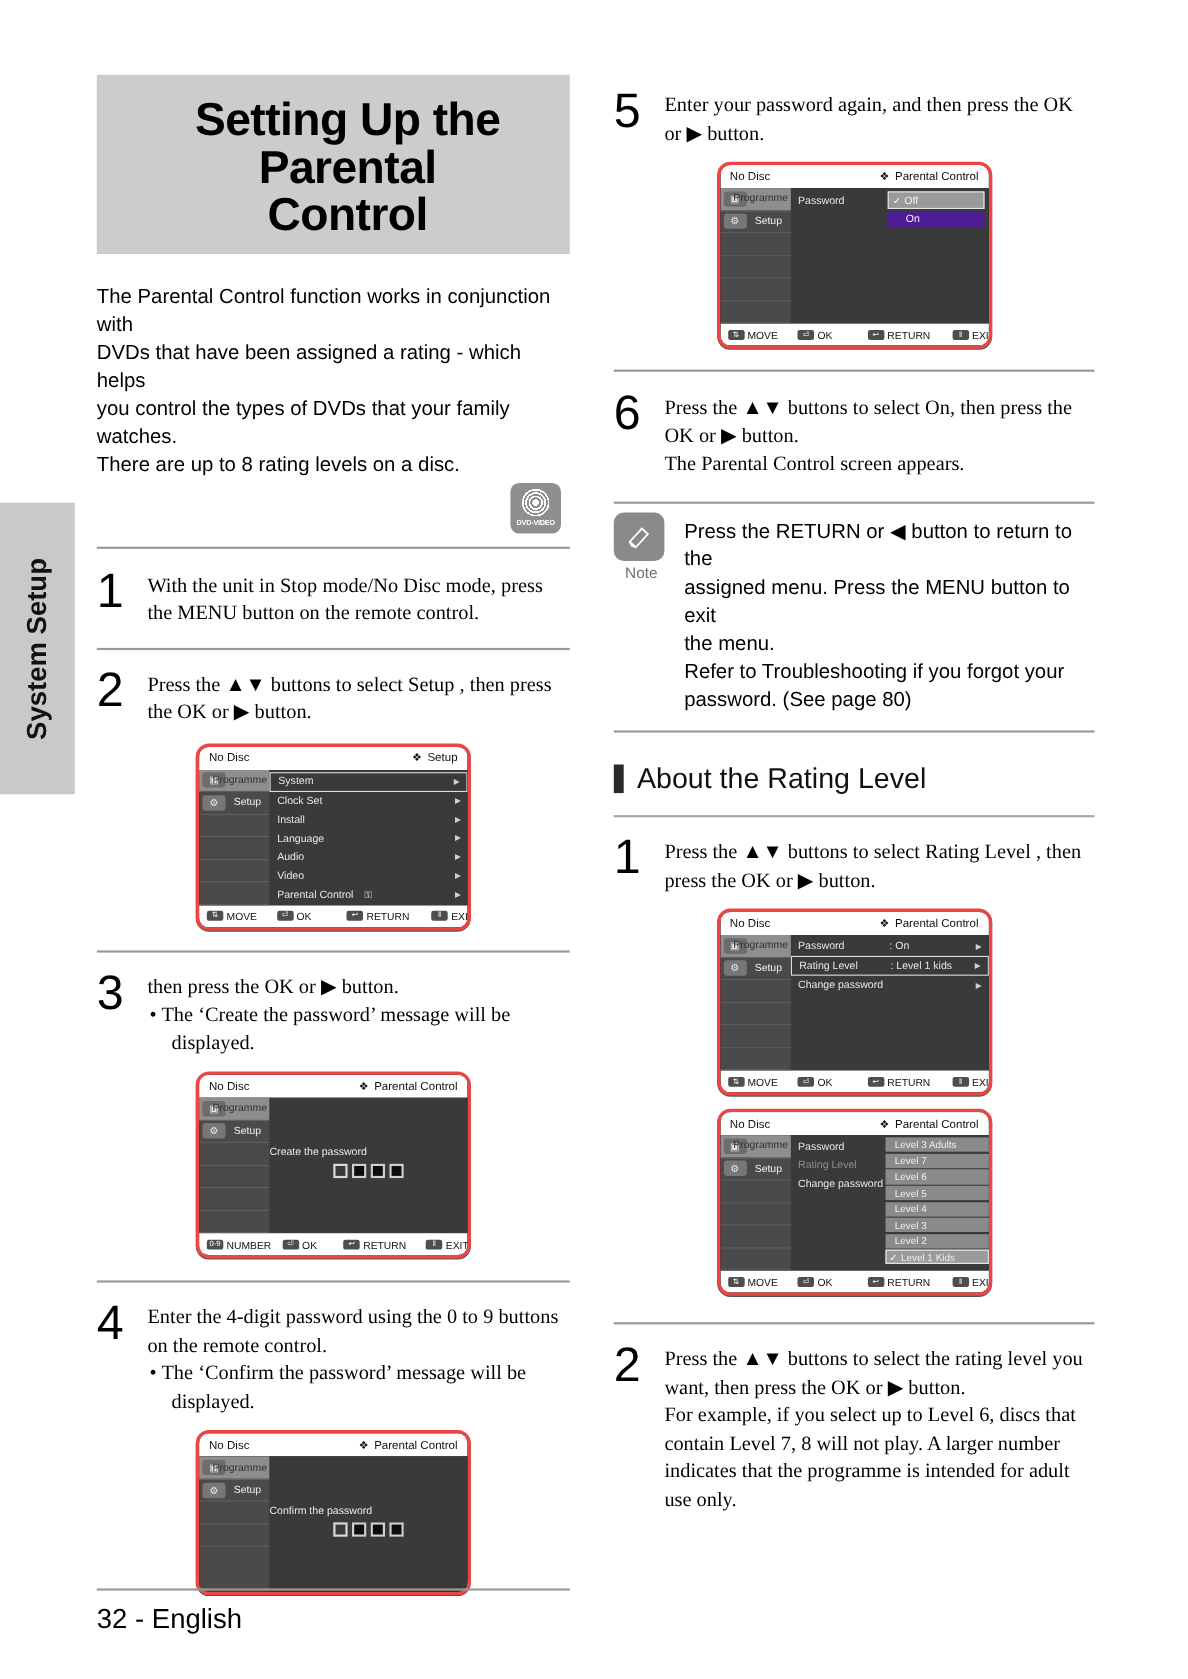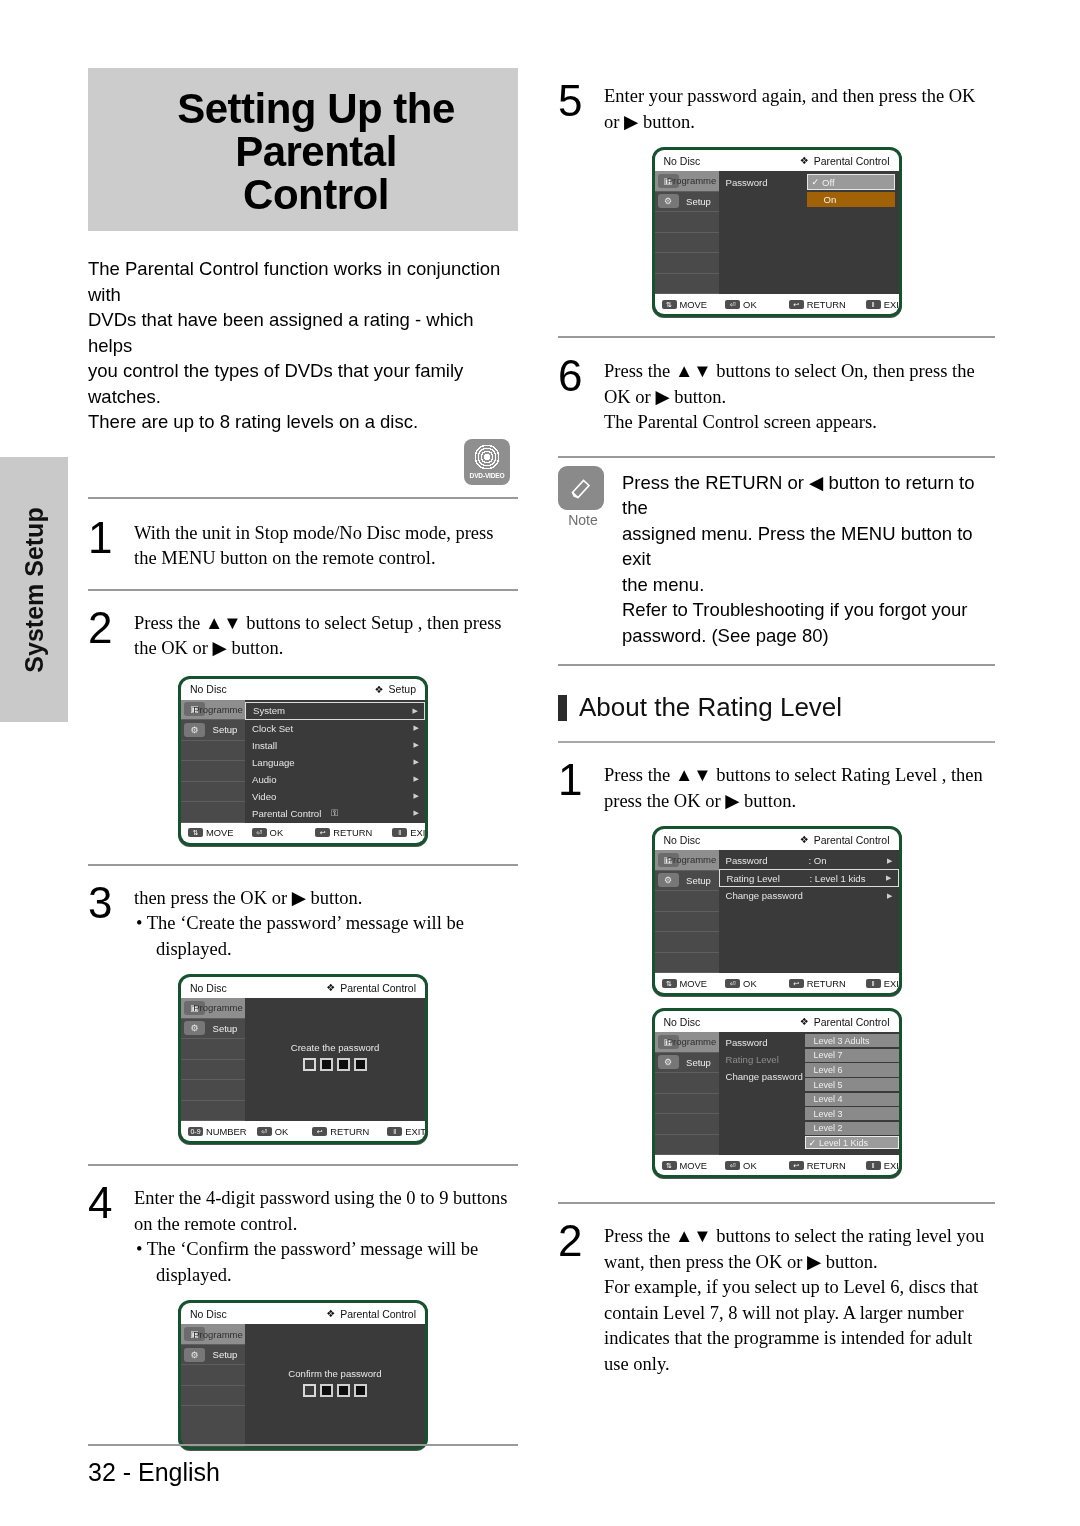--- a/index.html
+++ b/index.html
@@ -80,21 +80,21 @@
   .note-text p{margin:0;}
 
   
   .sec-head{display:flex;align-items:center;gap:12px;margin-top:2px;}
   .sec-bar{width:9px;height:26px;background:#2a2a2a;flex:0 0 9px;}
   .sec-title{font-size:26px;color:#111;}
 
   
   .osd{
     width:250px;background:#1d1d1d;border-radius:12px;
-    border:3px solid #14532d;box-sizing:border-box;overflow:hidden;
+    border:3px solid #ef4444;box-sizing:border-box;overflow:hidden;
     box-shadow:0 1px 0 #555;
   }
   .osd-top{
     background:#ffffff;height:21px;display:flex;align-items:center;
     padding:0 9px;box-sizing:border-box;
   }
   .osd-top .disc-state{font-size:10.5px;color:#111;}
   .osd-top .ctx{margin-left:auto;font-size:10.5px;color:#111;display:flex;align-items:center;gap:5px;}
   .osd-top .ctx .diamond{font-size:10px;color:#111;}
 
@@ -136,40 +136,40 @@
   .bt{display:flex;align-items:center;gap:3px;font-size:9.4px;color:#111;}
   .bt .k{
     background:#4e4e4e;color:#fff;border-radius:2px;font-size:7px;
     padding:1px 2px;line-height:1;min-width:11px;text-align:center;
     display:inline-block;
   }
 
   
   .opt-list{position:absolute;left:88px;top:3px;width:88px;}
   .opt{
-    height:15px;background:#a16207;display:flex;align-items:center;
+    height:15px;background:#4c1d95;display:flex;align-items:center;
     font-size:9.6px;color:#f2f2f2;padding-left:4px;box-sizing:border-box;
     margin-bottom:2px;
   }
   .opt.sel{border:1px solid #e6e6e6;background:#9a9a9a;height:16px;}
   .opt .chk{margin-right:3px;font-size:9px;color:#fff;}
 
   
   .lvl-list{position:absolute;left:86px;top:2px;width:94px;}
   .lvl{
     height:13.2px;background:#8a8a8a;display:flex;align-items:center;
     font-size:9px;color:#efefef;padding-left:9px;box-sizing:border-box;
     margin-bottom:1.4px;
   }
   .lvl.sel{border:1px solid #ededed;background:#9b9b9b;padding-left:3px;}
   .lvl .chk{margin-right:3px;font-size:9px;color:#fff;}
 
   
   .pw-wrap{
-    position:absolute;left:0;right:0;top:44px;text-align:center;
+    position:absolute;left:0;right:0;top:44px;
   }
   .pw-label{font-size:9.6px;color:#e9e9e9;}
   .pw-boxes{margin-top:5px;display:flex;justify-content:center;gap:4px;}
   .pw-box{width:13px;height:13px;border:2px solid #d8d8d8;box-sizing:border-box;}
   .pw-box.filled{background:#0d0d0d;border-color:#cfcfcf;}
 
   .osd-center{margin:0 auto;}
 
   
   .footer{position:absolute;left:88px;top:1444px;width:430px;}

